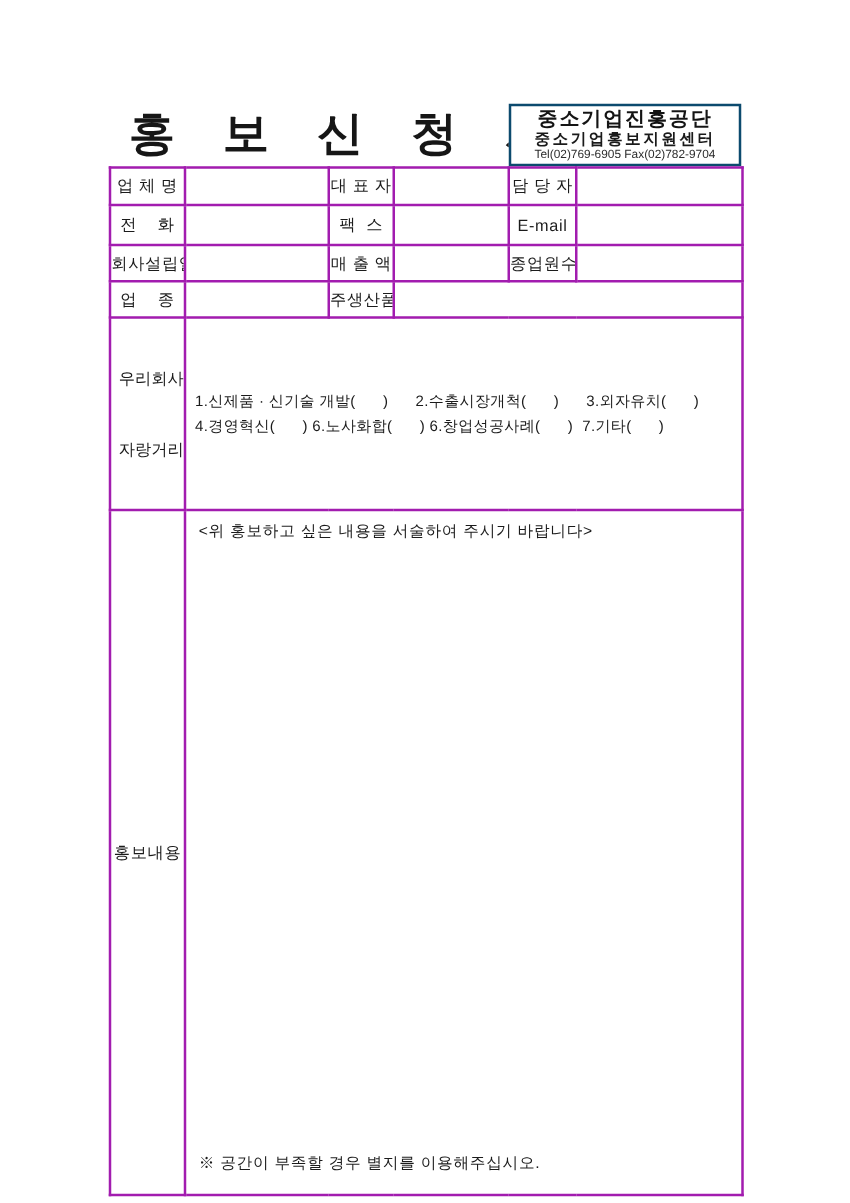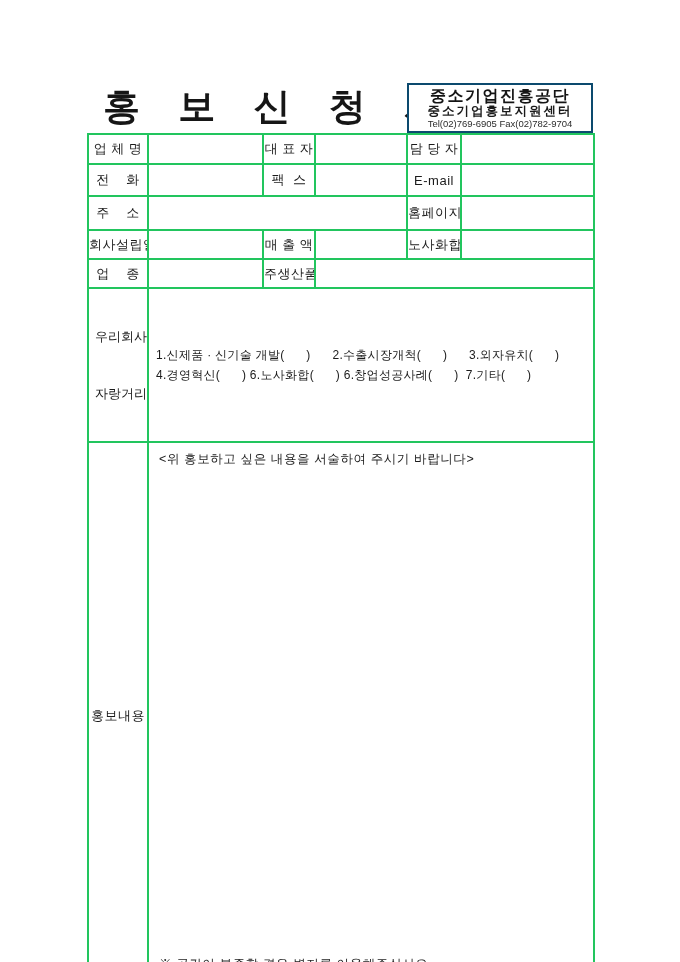--- a/index.html
+++ b/index.html
@@ -21,21 +21,21 @@
   }
   .org-name   { font-size:16px; font-weight:bold; letter-spacing:1.5px; line-height:17px; color:#141414; white-space:nowrap; }
   .org-dept   { font-size:12.5px; font-weight:bold; letter-spacing:2px; line-height:14px; color:#1a1a1a; white-space:nowrap; }
   .org-contact{ font-size:9.5px; line-height:12px; color:#2c2c2c; white-space:nowrap; }
 
   table.form-table {
     position:absolute; left:87px; top:133px; width:506px;
     border-collapse:collapse; table-layout:fixed;
   }
   .form-table td {
-    border:2px solid #22c55e; padding:0;
+    border:2px solid #a21caf; padding:0;
     font-size:13px; color:#1b1b1b; overflow:hidden;
   }
   td.lbl { text-align:center; white-space:pre; letter-spacing:0.5px; }
   td.val { background:#ffffff; }
 
   td.pride-lbl { text-align:right; line-height:19px; white-space:pre; }
   td.pride-content { vertical-align:middle; }
   .pride-line { font-size:12px; line-height:20px; padding-left:7px; white-space:pre; letter-spacing:0.3px; }
 
   td.content-lbl { text-align:center; white-space:pre; letter-spacing:0.5px; }
@@ -78,33 +78,27 @@
 
     <tr style="height:32px">
       <td class="lbl">전    화</td>
       <td class="val"></td>
       <td class="lbl">팩  스</td>
       <td class="val"></td>
       <td class="lbl">E-mail</td>
       <td class="val"></td>
     </tr>
 
-    <tr style="height:34px">
-      <td class="lbl">주    소</td>
-      <td class="val" colspan="3"></td>
-      <td class="lbl">홈페이지</td>
-      <td class="val"></td>
-    </tr>
 
     <tr style="height:29px">
       <td class="lbl">회사설립일</td>
       <td class="val"></td>
       <td class="lbl">매 출 액</td>
       <td class="val"></td>
-      <td class="lbl">노사화합</td>
+      <td class="lbl">종업원수</td>
       <td class="val"></td>
     </tr>
 
     <tr style="height:29px">
       <td class="lbl">업    종</td>
       <td class="val"></td>
       <td class="lbl">주생산품</td>
       <td class="val" colspan="3"></td>
     </tr>
 

